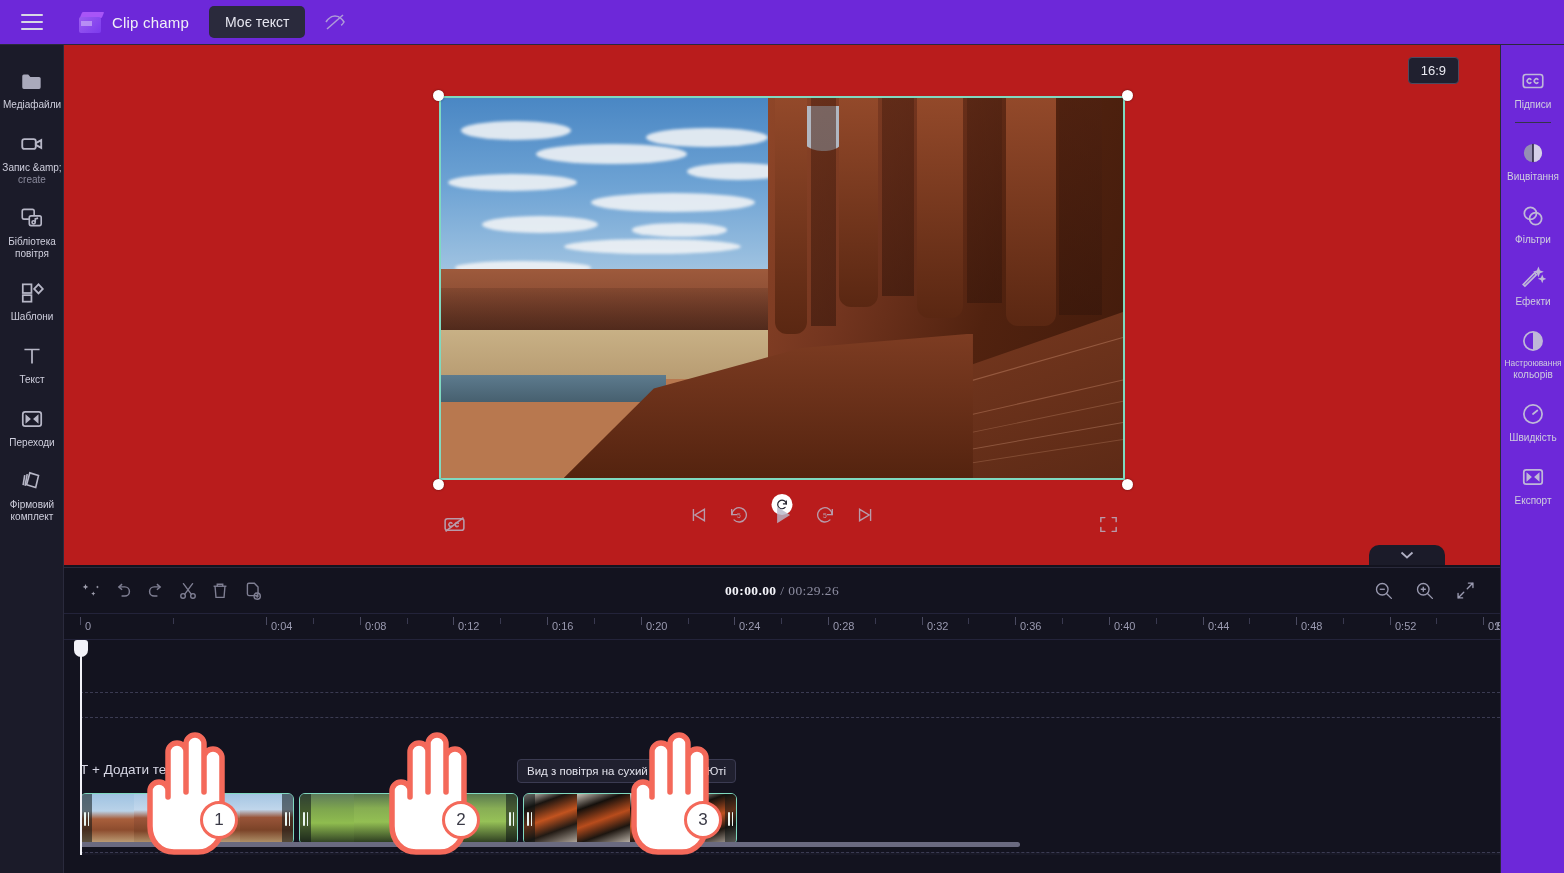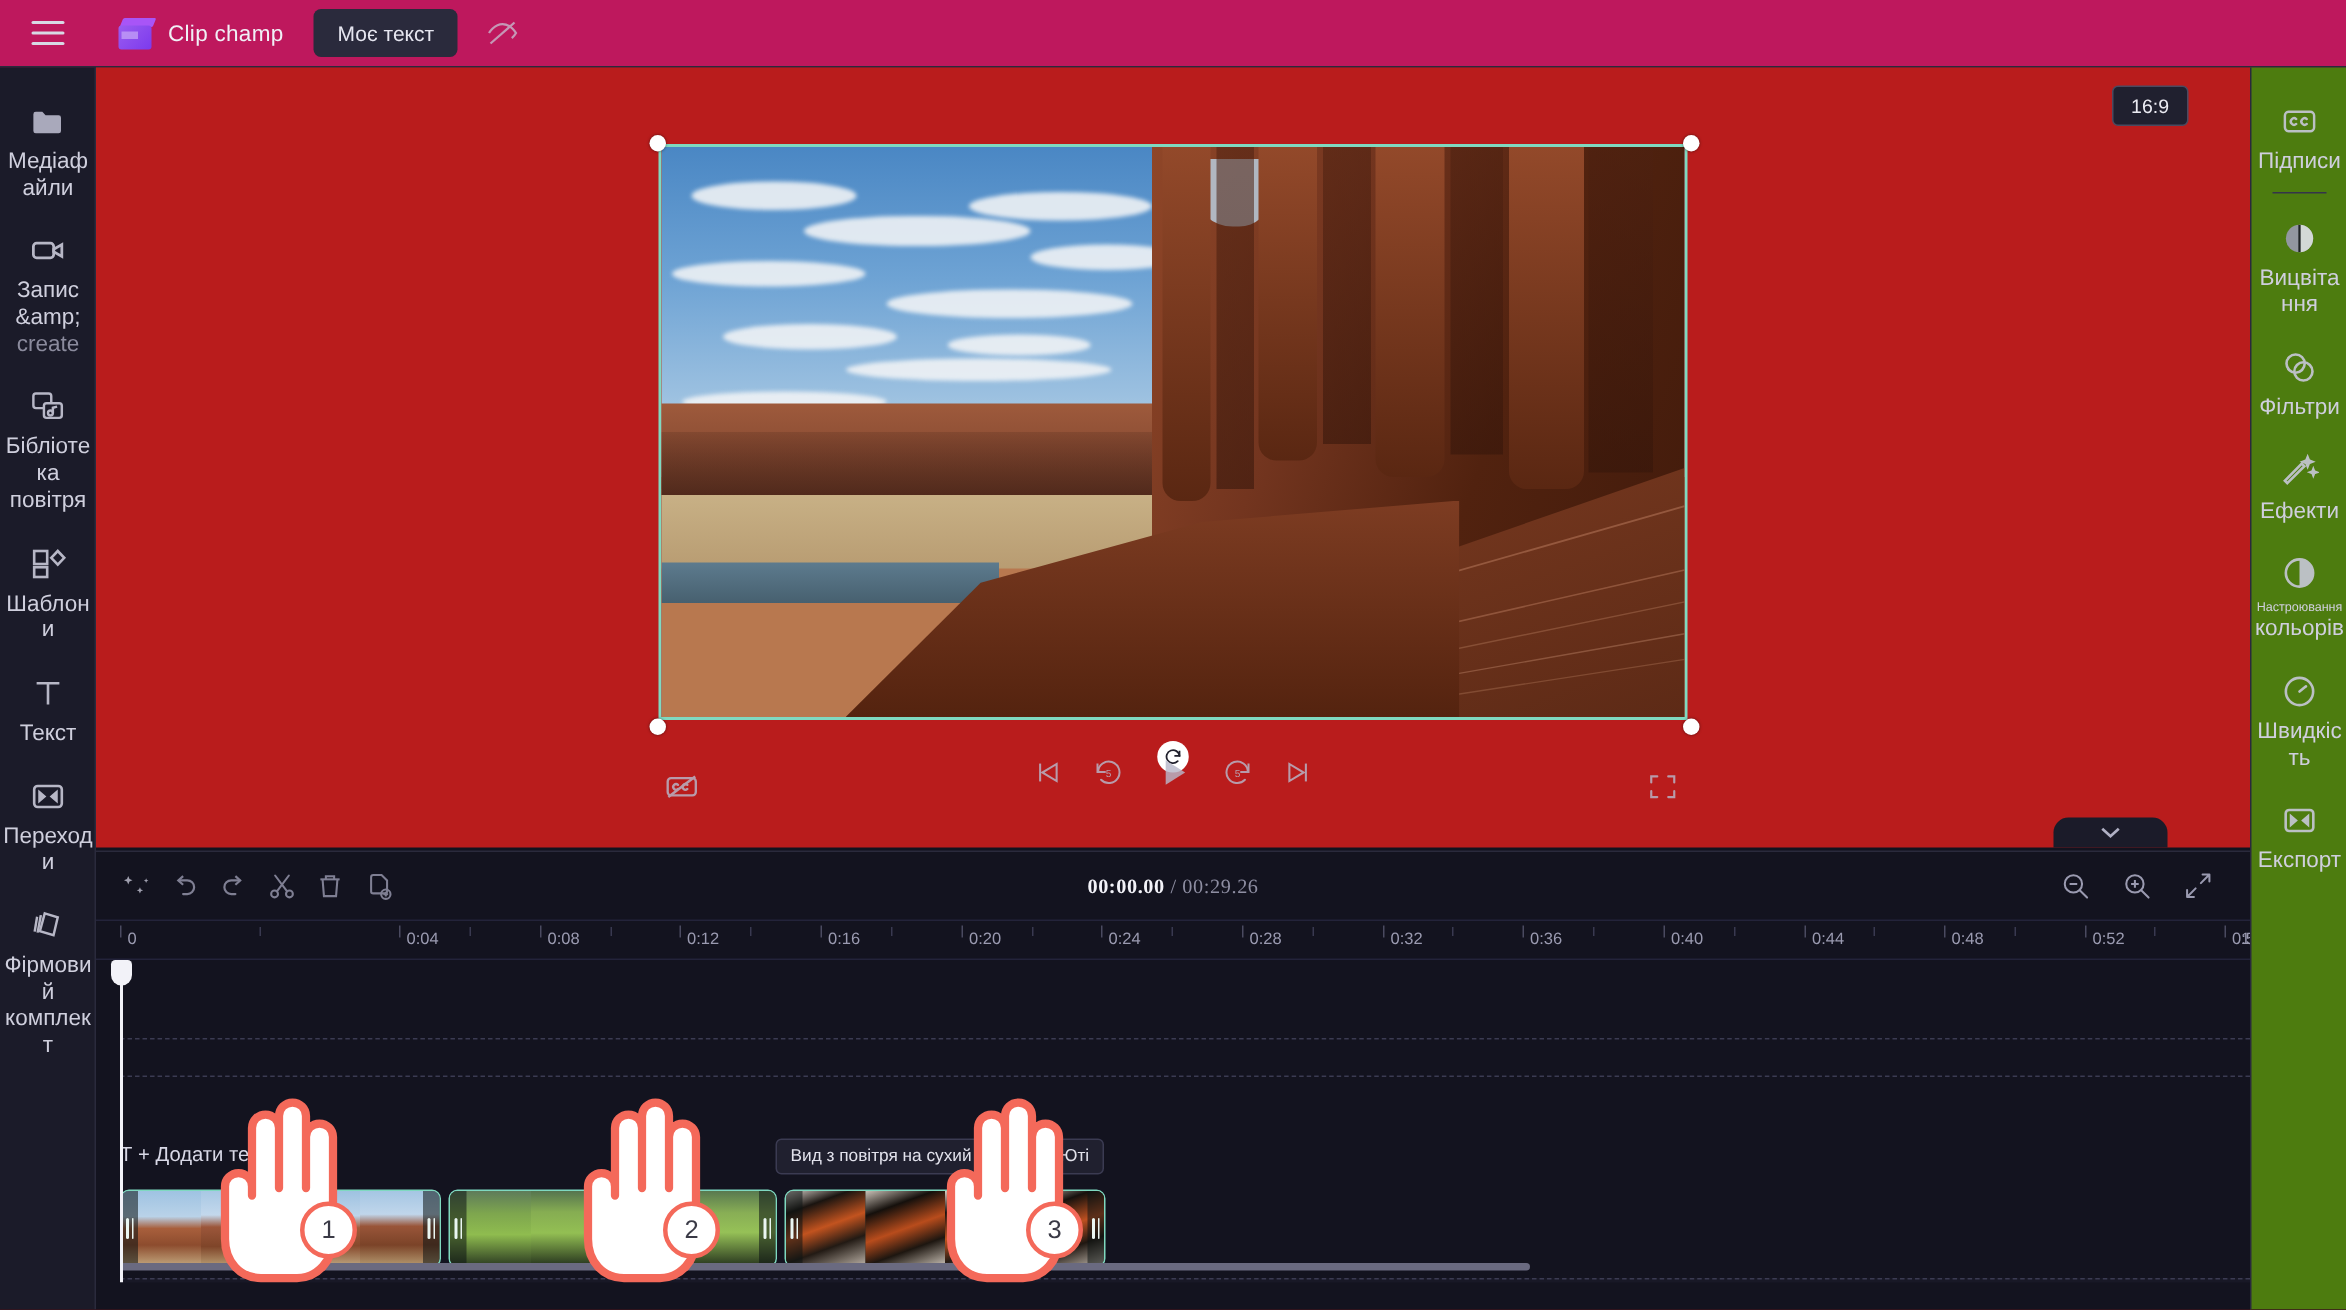--- a/index.html
+++ b/index.html
@@ -8,21 +8,21 @@
     background: #13131f;
     font-family: "Liberation Sans", sans-serif;
     color: #e8e8f0;
     overflow: hidden;
   }
   #app { position: relative; width: 1564px; height: 873px; }
 
   
   .topbar {
     position: absolute; top: 0; left: 0; width: 1564px; height: 45px;
-    background: #be185d;
+    background: #6d28d9;
     display: flex; align-items: center;
     border-bottom: 1px solid #2a2a3c;
   }
   .hamburger {
     width: 22px; height: 16px; margin-left: 21px;
     display: flex; flex-direction: column; justify-content: space-between;
     cursor: pointer;
   }
   .hamburger i { display: block; height: 2px; background: #d8d8e4; border-radius: 1px; }
   .brand { display: flex; align-items: center; margin-left: 36px; cursor: pointer; }
@@ -69,34 +69,34 @@
     position: absolute; left: 0; top: 45px; width: 64px; height: 828px;
     background: #1b1b29; border-right: 1px solid #2a2a3c;
     padding-top: 14px;
   }
   .rail-item {
     width: 64px; padding: 9px 2px 7px; display: flex; flex-direction: column;
     align-items: center; cursor: pointer; margin-bottom: 4px;
   }
   .rail-item .ic { width: 26px; height: 26px; margin-bottom: 5px; opacity: .9; }
   .rail-item .lbl {
-    font-size: 15px; color: #cfcfdd; text-align: center; line-height: 1.18;
+    font-size: 10px; color: #cfcfdd; text-align: center; line-height: 1.18;
     max-width: 62px; word-break: break-word;
   }
   .rail-item .lbl.dim2 { color: #8b8b9d; }
   .rail-collapse {
     position: absolute; left: 64px; top: 440px; width: 17px; height: 42px;
     background: #1b1b29; border-radius: 0 9px 9px 0;
     display: flex; align-items: center; justify-content: center; cursor: pointer;
   }
 
   
   .right-rail {
     position: absolute; right: 0; top: 45px; width: 64px; height: 828px;
-    background: #4d7c0f; border-left: 1px solid #2a2a3c; padding-top: 14px;
+    background: #6d28d9; border-left: 1px solid #2a2a3c; padding-top: 14px;
   }
   .right-rail .divider {
     width: 36px; height: 1px; background: #34344a; margin: 4px auto 8px;
   }
   .rail-collapse-r {
     position: absolute; right: 64px; top: 440px; width: 17px; height: 42px;
     background: #1b1b29; border-radius: 9px 0 0 9px;
     display: flex; align-items: center; justify-content: center; cursor: pointer;
   }
 

